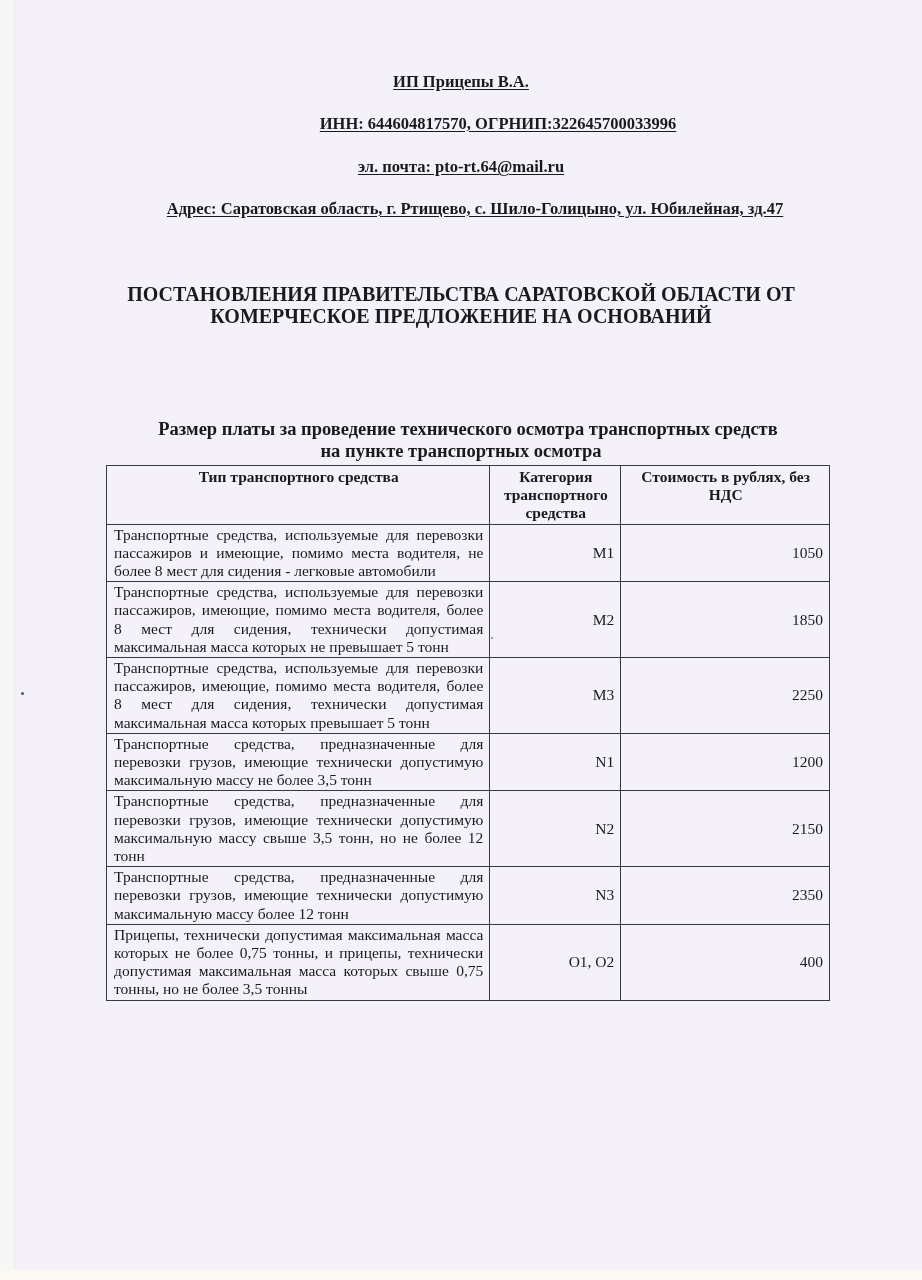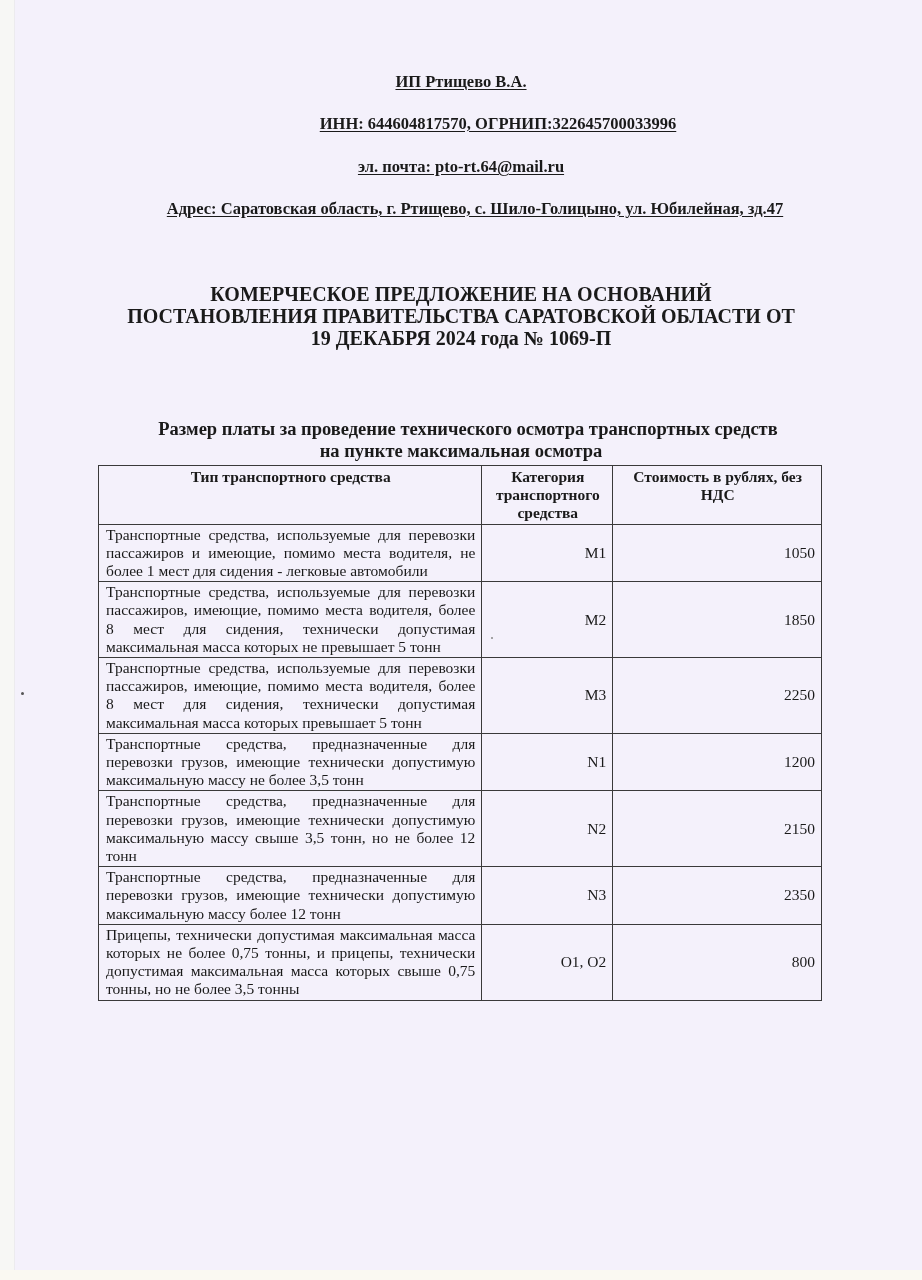--- a/index.html
+++ b/index.html
@@ -73,21 +73,21 @@
       text-align: center;
       font-weight: bold;
       font-size: 18.5px;
       line-height: 22px;
     }
     .subtitle div { white-space: nowrap; }
     .subtitle .line1 { padding-left: 14px; }
 
     table.fees {
       position: absolute;
-      left: 98px;
+      left: 106px;
       top: 465px;
       width: 724px;
       border-collapse: collapse;
       font-size: 15.5px;
       line-height: 18.2px;
       background: transparent;
     }
     table.fees th, table.fees td {
       border: 1px solid #3a3a3a;
       padding: 1px 6px 1px 7px;
@@ -112,52 +112,51 @@
     }
   </style>
 </head>
 <body>
 
 <div class="scan-edge-left"></div>
 <div class="scan-edge-bottom"></div>
 <div class="speck s1"></div>
 <div class="speck s2"></div>
 
-<div class="header-line h1">ИП Ртищево В.А.</div>
+<div class="header-line h1">ИП Прицепы В.А.</div>
 <div class="header-line h2">ИНН: 644604817570, ОГРНИП:322645700033996</div>
 <div class="header-line h3">эл. почта: pto-rt.64@mail.ru</div>
 <div class="header-line h4">Адрес: Саратовская область, г. Ртищево, с. Шило-Голицыно, ул. Юбилейная, зд.47</div>
 
 <div class="title">
+  <div>ПОСТАНОВЛЕНИЯ ПРАВИТЕЛЬСТВА САРАТОВСКОЙ ОБЛАСТИ ОТ</div>
   <div>КОМЕРЧЕСКОЕ ПРЕДЛОЖЕНИЕ НА ОСНОВАНИЙ</div>
-  <div>ПОСТАНОВЛЕНИЯ ПРАВИТЕЛЬСТВА САРАТОВСКОЙ ОБЛАСТИ ОТ</div>
-  <div>19 ДЕКАБРЯ 2024 года № 1069-П</div>
 </div>
 
 <div class="subtitle">
   <div class="line1">Размер платы за проведение технического осмотра транспортных средств</div>
-  <div>на пункте максимальная осмотра</div>
+  <div>на пункте транспортных осмотра</div>
 </div>
 
 <table class="fees">
   <colgroup>
     <col class="c1">
       <col class="c2">
       <col class="c3">
   </colgroup>
   <thead>
     <tr>
       <th>Тип транспортного средства</th>
       <th>Категория транспортного средства</th>
       <th>Стоимость в рублях, без НДС</th>
     </tr>
   </thead>
   <tbody>
     <tr>
-      <td class="type">Транспортные средства, используемые для перевозки пассажиров и имеющие, помимо места водителя, не более 1 мест для сидения - легковые автомобили</td>
+      <td class="type">Транспортные средства, используемые для перевозки пассажиров и имеющие, помимо места водителя, не более 8 мест для сидения - легковые автомобили</td>
       <td class="cat">M1</td>
       <td class="price">1050</td>
     </tr>
     <tr>
       <td class="type">Транспортные средства, используемые для перевозки пассажиров, имеющие, помимо места водителя, более 8 мест для сидения, технически допустимая максимальная масса которых не превышает 5 тонн</td>
       <td class="cat">M2</td>
       <td class="price">1850</td>
     </tr>
     <tr>
       <td class="type">Транспортные средства, используемые для перевозки пассажиров, имеющие, помимо места водителя, более 8 мест для сидения, технически допустимая максимальная масса которых превышает 5 тонн</td>
@@ -175,16 +174,16 @@
       <td class="price">2150</td>
     </tr>
     <tr>
       <td class="type">Транспортные средства, предназначенные для перевозки грузов, имеющие технически допустимую максимальную массу более 12 тонн</td>
       <td class="cat">N3</td>
       <td class="price">2350</td>
     </tr>
     <tr>
       <td class="type">Прицепы, технически допустимая максимальная масса которых не более 0,75 тонны, и прицепы, технически допустимая максимальная масса которых свыше 0,75 тонны, но не более 3,5 тонны</td>
       <td class="cat">O1, O2</td>
-      <td class="price">800</td>
+      <td class="price">400</td>
     </tr>
   </tbody>
 </table>
 
 </body></html>

